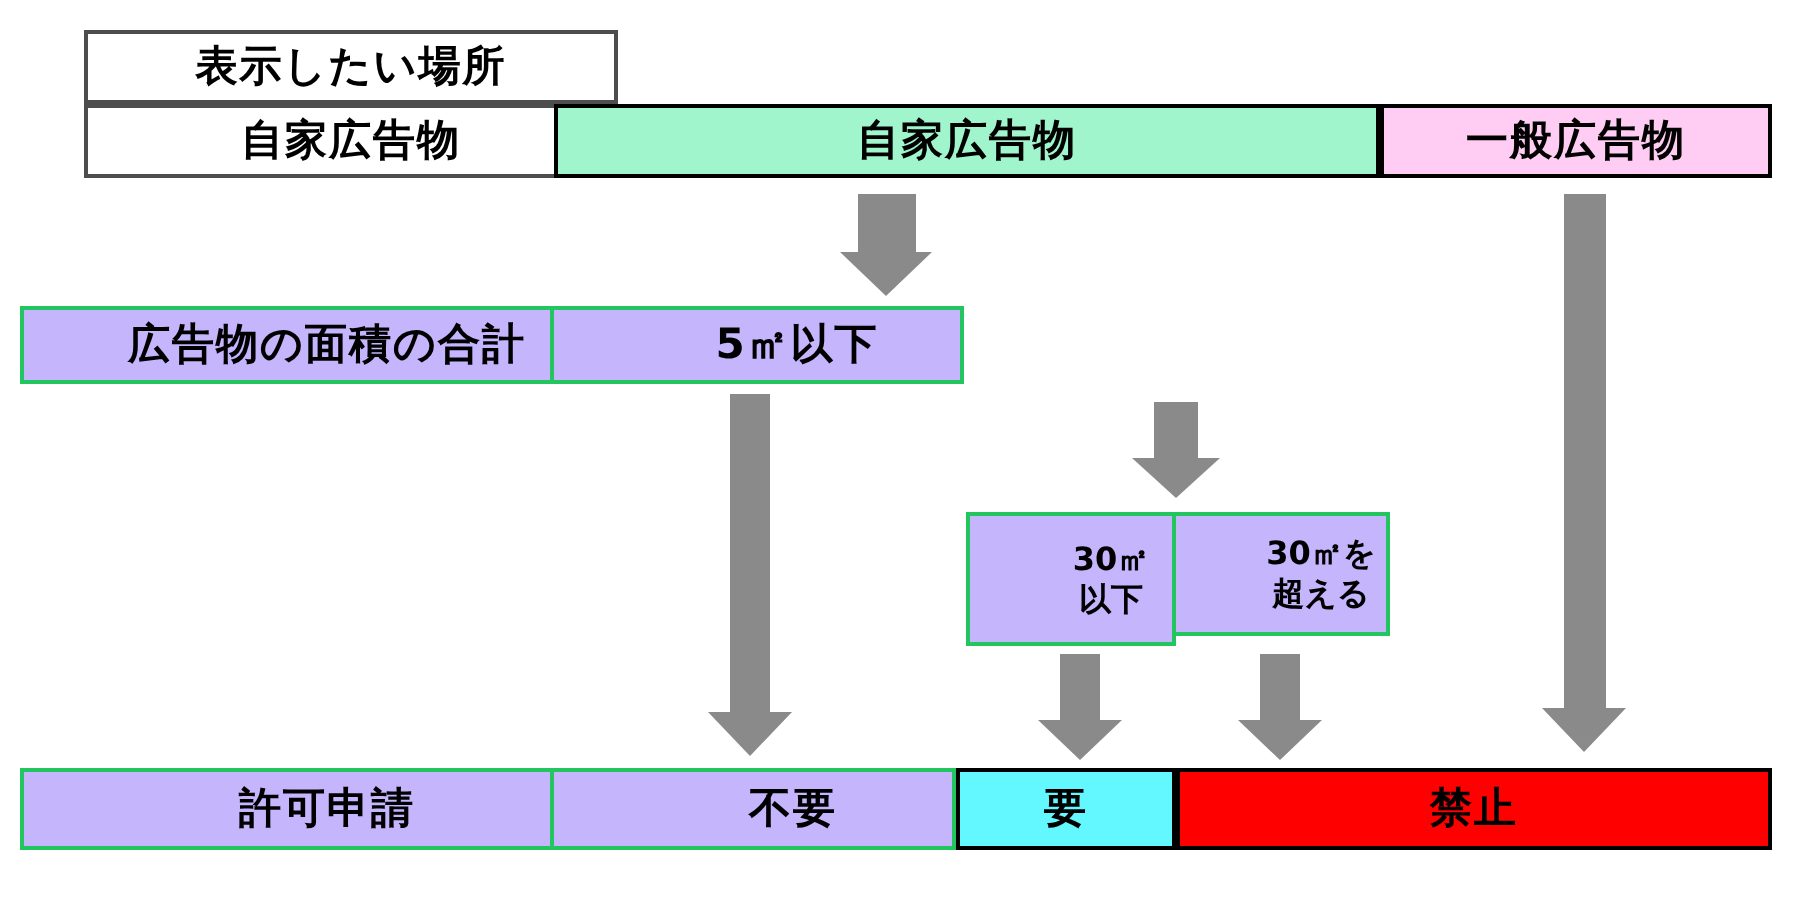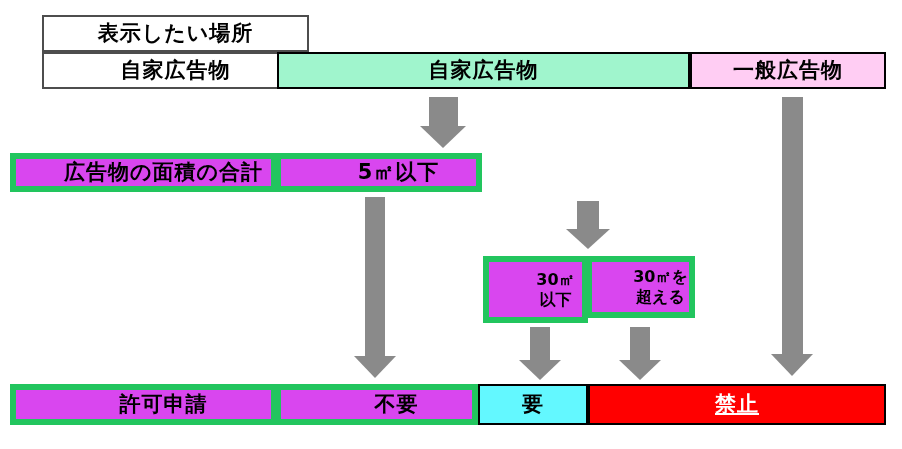--- a/index.html
+++ b/index.html
@@ -12,22 +12,22 @@
     position:absolute;box-sizing:border-box;
     display:flex;align-items:center;justify-content:center;
     font-size:21px;letter-spacing:1px;line-height:1.25;text-align:center;
   }
   .cell.white{background:#ffffff;border:2px solid #4d4d4d;margin-left:32px;}
   .cell.dark-border{border:2px solid #000000;}
   .cell.blue{background:#0505e6;color:#ffffff;}
   .cell.green{background:#a0f5cd;}
   .cell.pink{background:#ffcdf3;}
   .cell.cyan{background:#63f8ff;}
-  .cell.red{background:#ff0000;color:#ffffff;text-decoration:underline;}
-  .cell.plain{background:#d946ef;border:6px solid #22c55e;padding-left:40px;}
+  .cell.red{background:#ff0000;color:#000000;}
+  .cell.plain{background:#c4b5fd;border:2px solid #22c55e;padding-left:40px;}
   .cell.two-line{white-space:pre-line;font-size:16px;letter-spacing:0;}
   .arrow{position:absolute;display:flex;flex-direction:column;align-items:center;}
   .arrow .shaft{flex:1 1 auto;background:#8a8a8a;}
   .arrow .head{
     width:0;height:0;flex:0 0 auto;
     border-left:21px solid transparent;border-right:21px solid transparent;
     border-top:22px solid #8a8a8a;
   }
 </style>
 </head>

